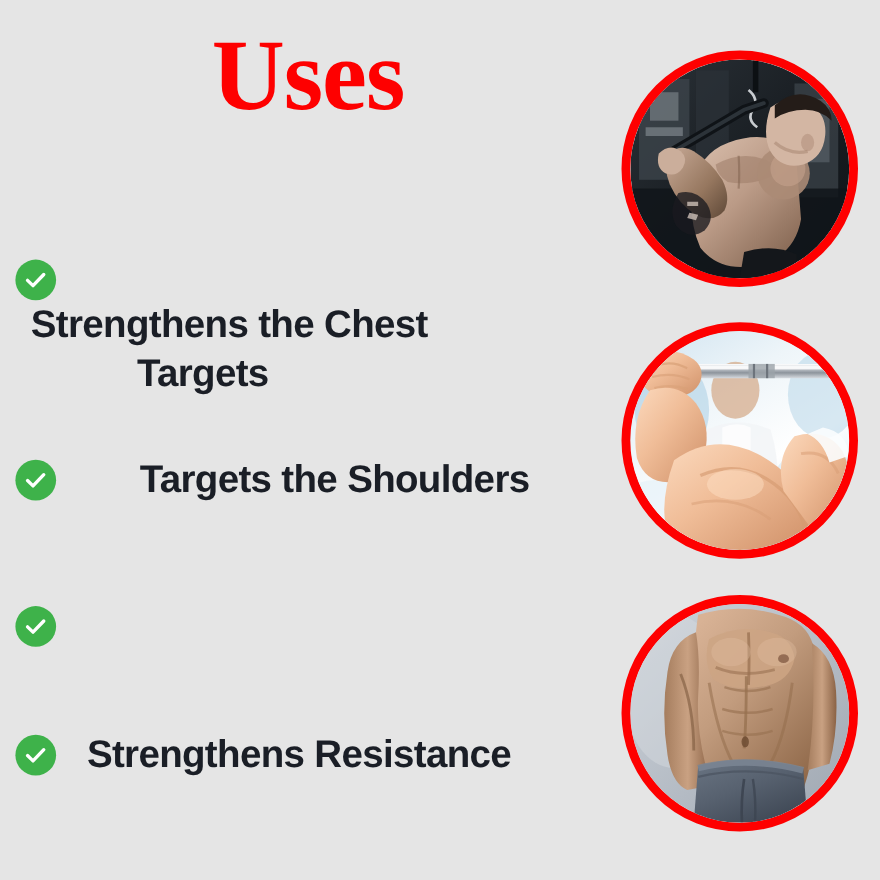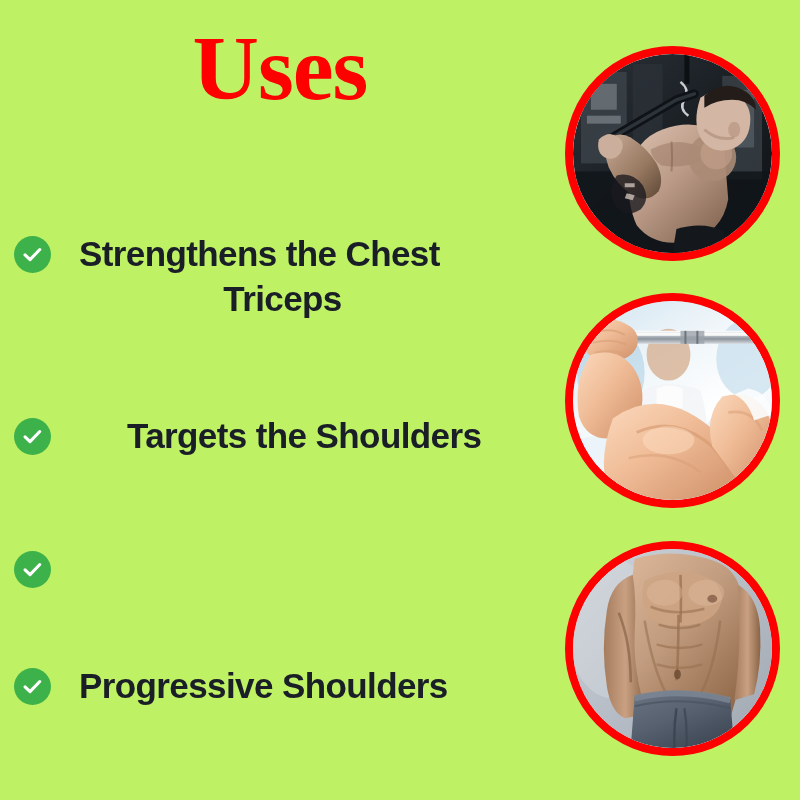--- a/index.html
+++ b/index.html
@@ -8,21 +8,21 @@
   html, body {
     width:800px; height:800px;
     background:#ffffff;
     font-family:"Liberation Sans", sans-serif;
     overflow:hidden;
   }
 
   #poster {
     position:relative;
     width:800px; height:800px;
-    background:#bef264;
+    background:#e5e5e5;
   }
 
   
   #title {
     position:absolute;
     left:0; top:22px;
     width:560px;
     text-align:center;
     font-family:"Liberation Serif", "DejaVu Serif", serif;
     font-weight:bold;
@@ -99,29 +99,29 @@
 </style>
 </head>
 <body>
 
 <div id="poster">
 
   <div id="title">Uses</div>
 
   <div id="bullets">
 
-    <div class="bullet" style="top:0px;">
+    <div class="bullet" style="top:0px;flex-direction:column;">
       <span class="bullet-icon">
         <svg viewBox="0 0 24 24" aria-hidden="true">
           <path d="M4.2 12.4 L9.4 17.4 L19.6 6.8" fill="none" stroke="#ffffff" stroke-width="3.2" stroke-linecap="round" stroke-linejoin="round"></path>
         </svg>
       </span>
       <span class="bullet-text centered-wrap">
         <span>Strengthens the Chest</span>
-        <span class="wrap-line2">Triceps</span>
+        <span class="wrap-line2">Targets</span>
       </span>
     </div>
 
     <div class="bullet" style="top:182px;gap:48px;">
       <span class="bullet-icon">
         <svg viewBox="0 0 24 24" aria-hidden="true">
           <path d="M4.2 12.4 L9.4 17.4 L19.6 6.8" fill="none" stroke="#ffffff" stroke-width="3.2" stroke-linecap="round" stroke-linejoin="round"></path>
         </svg>
       </span>
       <span class="bullet-text">Targets the Shoulders</span>
@@ -134,21 +134,21 @@
         </svg>
       </span>
     </div>
 
     <div class="bullet" style="top:432px;">
       <span class="bullet-icon">
         <svg viewBox="0 0 24 24" aria-hidden="true">
           <path d="M4.2 12.4 L9.4 17.4 L19.6 6.8" fill="none" stroke="#ffffff" stroke-width="3.2" stroke-linecap="round" stroke-linejoin="round"></path>
         </svg>
       </span>
-      <span class="bullet-text">Progressive Shoulders</span>
+      <span class="bullet-text">Strengthens Resistance</span>
     </div>
 
   </div>
 
   <div class="photo" id="photo-1">
     <div class="inner">
       <svg viewBox="0 0 200 200" preserveAspectRatio="xMidYMid slice" aria-hidden="true">
         <defs>
           <linearGradient id="p1bg" x1="0" y1="0" x2="1" y2="1">
             <stop offset="0%" stop-color="#2b3238"></stop>

